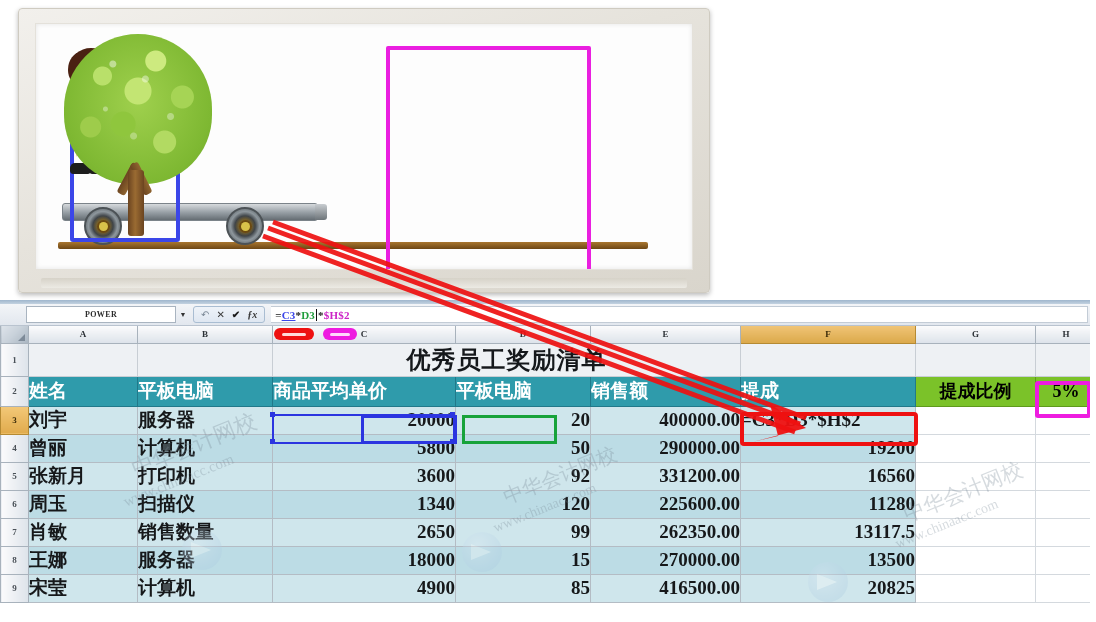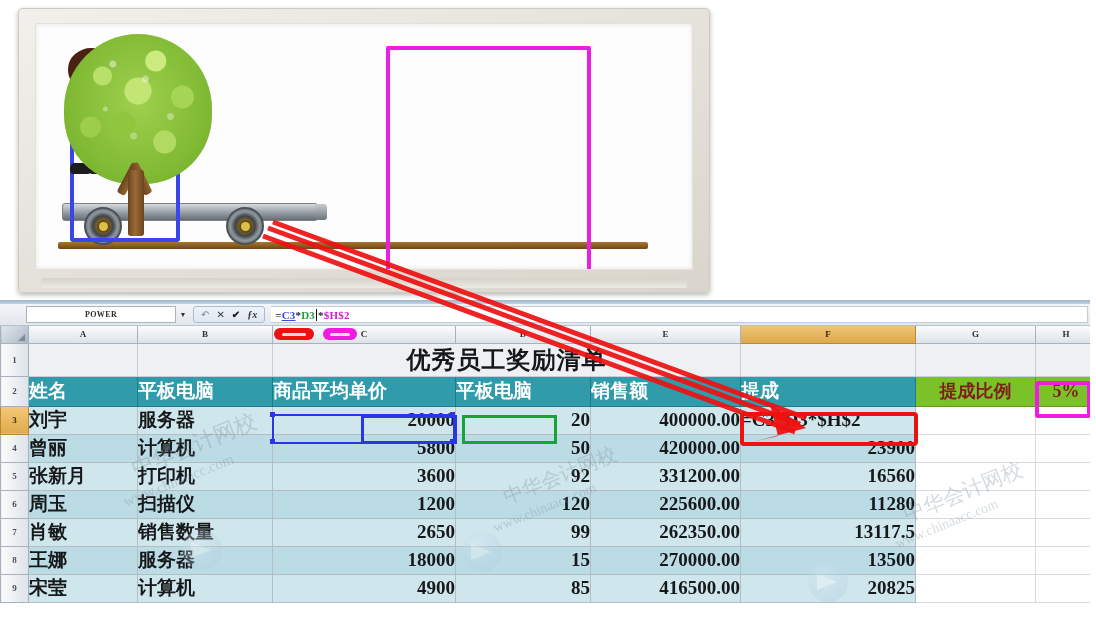--- a/index.html
+++ b/index.html
@@ -244,21 +244,21 @@
   td.cell.r1{ background:#eef1f4; border:1px solid #c8ced4; }
   td.title {
     text-align:center; font-size:24px; font-weight:bold; color:#15181b;
     background:#eef1f4; letter-spacing:1px;
   }
   td.hdr {
     background:#2f9bab; color:#ffffff; font-weight:bold; font-size:19px;
     border:1px solid #21798a; text-align:left; height:30px;
   }
   td.hdr-green {
-    background:#7bc229; color:#7f1d1d; font-weight:bold; font-size:18px;
+    background:#7bc229; color:#000000; font-weight:bold; font-size:18px;
     border:1px solid #5f9a1d; text-align:center;
   }
   td.data { background:#cfe6ec; font-weight:bold; font-size:19px; }
   td.data.alt { background:#bcdce5; }
   td.num { text-align:right; }
   td.txt { text-align:left; }
 
   
   .ovl{ position:absolute; pointer-events:none; }
   .sel-blue{ border:3px solid #2b35e0; }
@@ -424,43 +424,43 @@
         <td class="cell blank"></td>
         <td class="cell blank"></td>
       </tr>
 
       <tr>
         <td class="rowhead">4</td>
         <td class="cell data alt txt">曾丽</td>
         <td class="cell data alt txt">计算机</td>
         <td class="cell data alt num">5800</td>
         <td class="cell data alt num">50</td>
-        <td class="cell data alt num">420000.00</td>
-        <td class="cell data alt num">23900</td>
+        <td class="cell data alt num">290000.00</td>
+        <td class="cell data alt num">19200</td>
         <td class="cell blank"></td>
         <td class="cell blank"></td>
       </tr>
 
       <tr>
         <td class="rowhead">5</td>
         <td class="cell data txt">张新月</td>
         <td class="cell data txt">打印机</td>
         <td class="cell data num">3600</td>
         <td class="cell data num">92</td>
         <td class="cell data num">331200.00</td>
         <td class="cell data num">16560</td>
         <td class="cell blank"></td>
         <td class="cell blank"></td>
       </tr>
 
       <tr>
         <td class="rowhead">6</td>
         <td class="cell data alt txt">周玉</td>
         <td class="cell data alt txt">扫描仪</td>
-        <td class="cell data alt num">1200</td>
+        <td class="cell data alt num">1340</td>
         <td class="cell data alt num">120</td>
         <td class="cell data alt num">225600.00</td>
         <td class="cell data alt num">11280</td>
         <td class="cell blank"></td>
         <td class="cell blank"></td>
       </tr>
 
       <tr>
         <td class="rowhead">7</td>
         <td class="cell data txt">肖敏</td>

